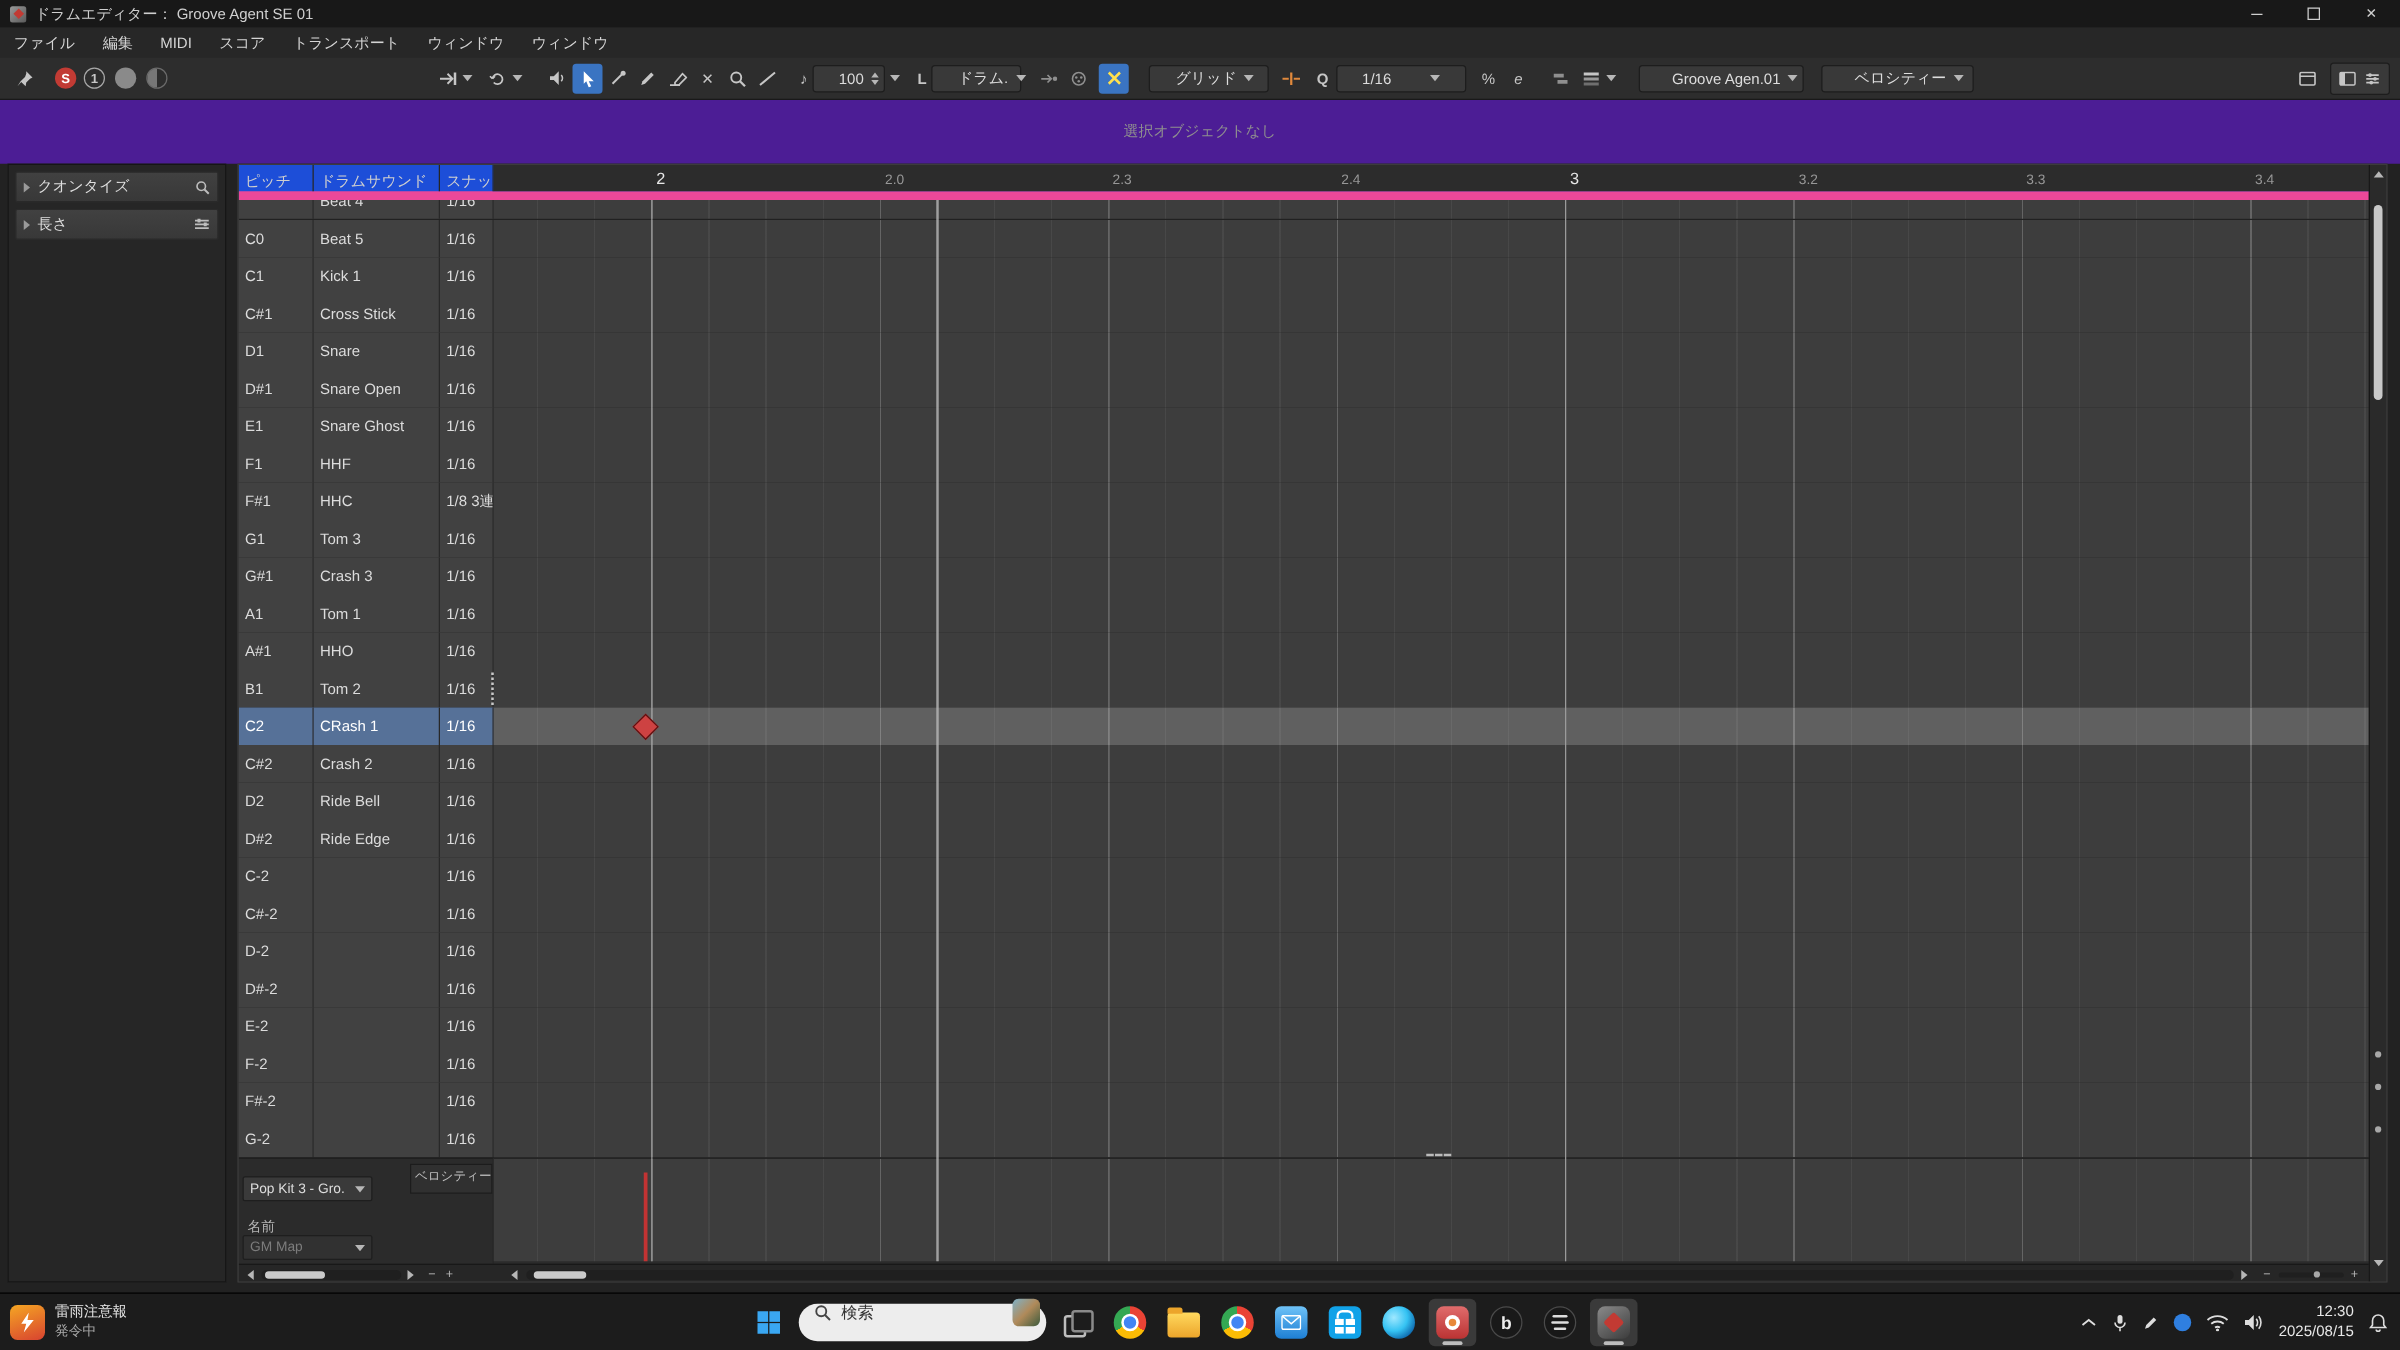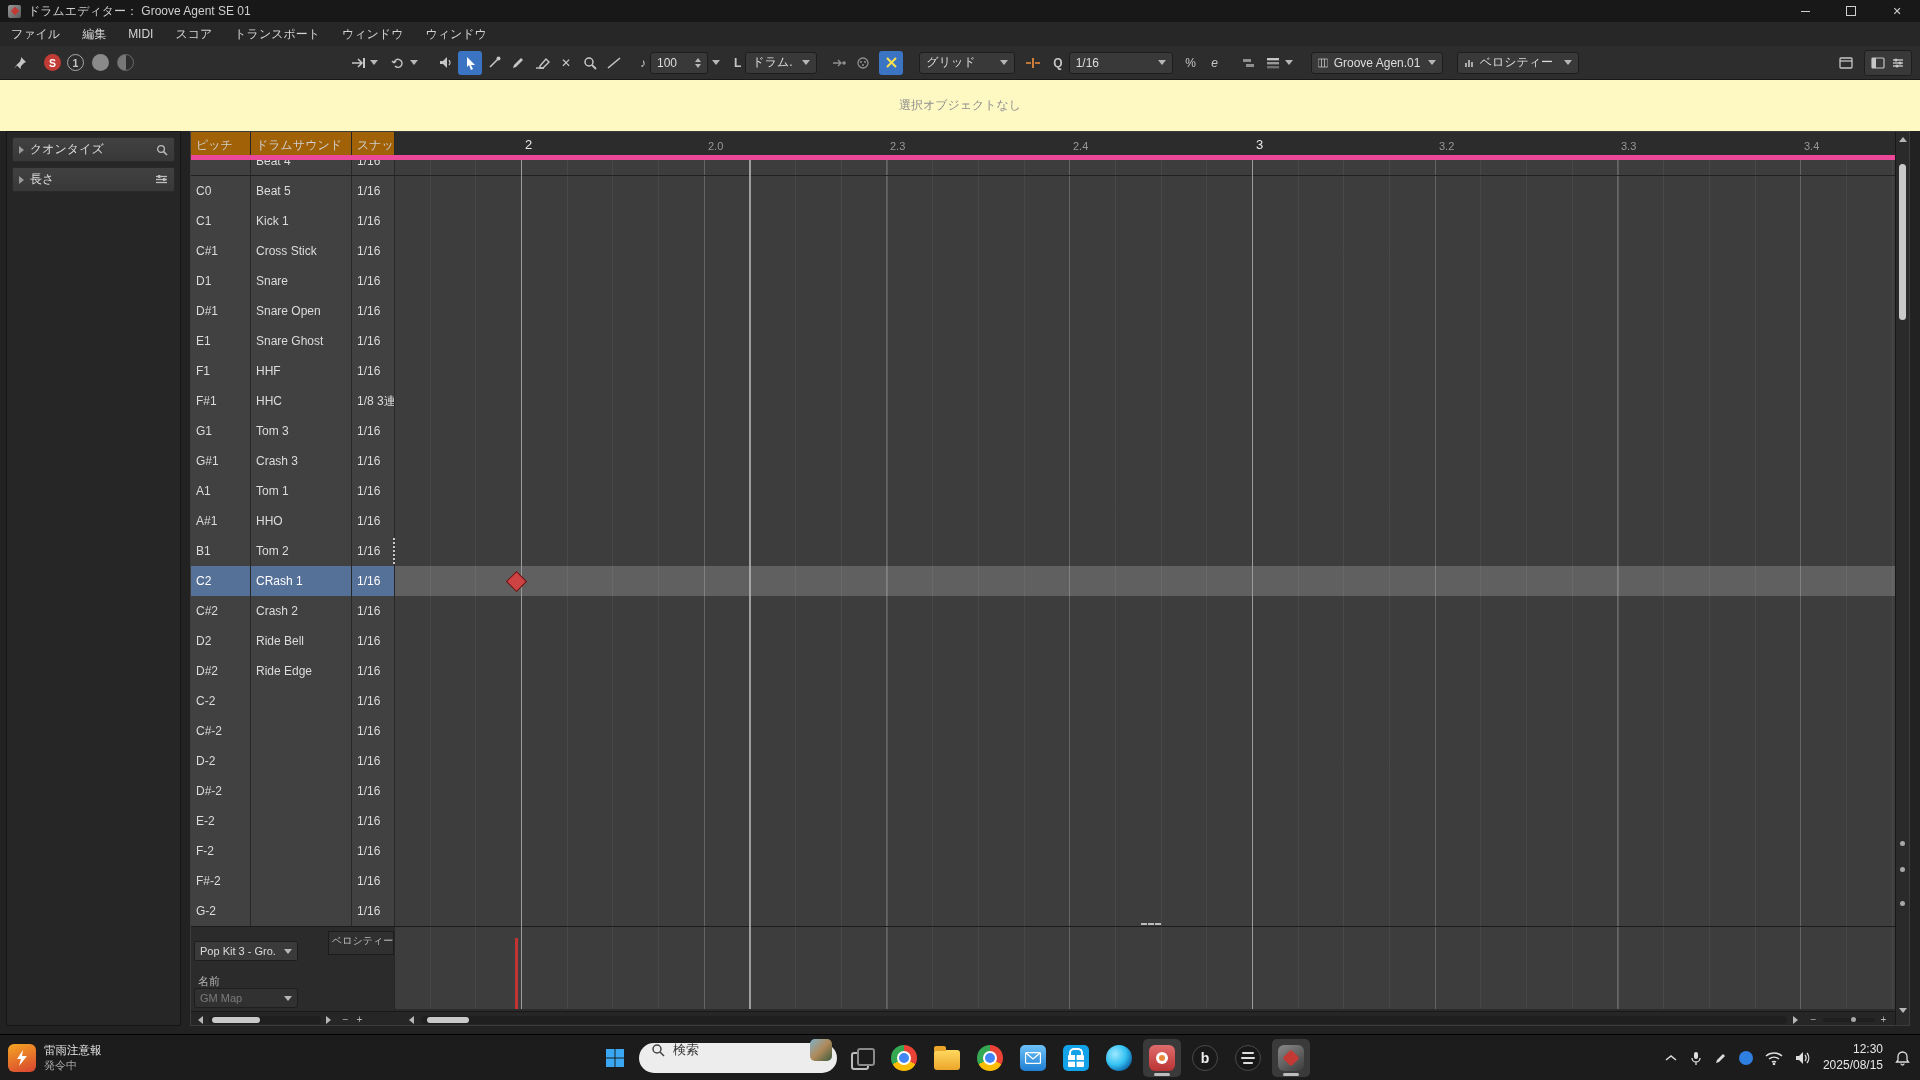--- a/index.html
+++ b/index.html
@@ -26,39 +26,39 @@
            border-bottom:1px solid #191919;display:flex;align-items:center;padding:0 8px;box-sizing:border-box;font-size:12px}
   .tbtn{width:24px;height:24px;display:grid;place-items:center;color:#c6c6c6;border-radius:3px}
   .tbtn.active{background:#3a74c2;color:#fff}
   .rbtn{width:17px;height:17px;border-radius:50%;display:grid;place-items:center;font-size:10.5px;font-weight:bold}
   .rbtn.solo{background:#c23b34;color:#fff}
   .rbtn.rec1{border:1.5px solid #a8a8a8;color:#c6c6c6;background:transparent;box-sizing:border-box}
   .rbtn.dot{background:#8a8a8a}
   .rbtn.half{border:1.5px solid #6b6b6b;background:linear-gradient(90deg,#777 50%,transparent 50%);box-sizing:border-box}
   .arr{width:0;height:0;border-left:4px solid transparent;border-right:4px solid transparent;border-top:5px solid #b7b7b7}
   .fld{height:22px;background:#393939;border:1px solid #1d1d1d;border-radius:3px;display:flex;
-       align-items:center;padding:0 6px;gap:6px;color:#ddd;box-sizing:border-box;white-space:nowrap}
+       align-items:center;padding:0 20px;gap:6px;color:#ddd;box-sizing:border-box;white-space:nowrap}
   .spin{display:flex;flex-direction:column;gap:2px}
   .spin i{width:0;height:0;border-left:3.5px solid transparent;border-right:3.5px solid transparent}
   .spin .up{border-bottom:4px solid #b7b7b7}.spin .dn{border-top:4px solid #b7b7b7}
   .tb-ic{color:#c6c6c6}
   .pill{display:flex;align-items:center;gap:6px;background:#393939;border:1px solid #1d1d1d;border-radius:3px;height:24px;padding:0 6px}
   
-  .infoline{position:absolute;left:0;top:80px;width:1920px;height:51px;background:#fef9c3;
+  .infoline{position:absolute;left:0;top:80px;width:1920px;height:51px;background:#4c1d95;
             display:flex;align-items:center;justify-content:center;font-size:12px;color:#8f8f8f}
   
   .leftpanel{position:absolute;left:6px;top:131px;width:175px;height:895px;background:#262626;border:1px solid #161616;box-sizing:border-box}
   .lp-item{margin:5px 5px 0 5px;height:23px;background:linear-gradient(#414141,#383838);border:1px solid #2a2a2a;
            border-radius:2px;display:flex;align-items:center;padding:0 6px;gap:6px;font-size:12px;color:#dedede}
   .tri-r{width:0;height:0;border-top:4px solid transparent;border-bottom:4px solid transparent;border-left:5px solid #9a9a9a}
   .lp-item .ric{margin-left:auto;color:#bdbdbd}
   
   .editor{position:absolute;left:190px;top:131px;width:1720px;height:895px;background:#2b2b2b;
           border:1px solid #3c3c3c;box-sizing:border-box;overflow:hidden}
-  .hdr{position:absolute;left:0;top:0;width:1706px;height:28px;display:flex;background:#a16207;border-bottom:5px solid #ec4899;box-sizing:border-box}
+  .hdr{position:absolute;left:0;top:0;width:1706px;height:28px;display:flex;background:#1d4ed8;border-bottom:7px solid #ec4899;box-sizing:border-box}
   .hcell{font-size:12px;color:#cfcfcf;line-height:27px;padding-left:5px;box-sizing:border-box;
          border-right:1px solid #262626;overflow:hidden;white-space:nowrap}
   .hc-pitch{width:60px}.hc-sound{width:101px}.hc-snap{width:43px}
   .ruler{flex:1;position:relative;background:#2c2c2c;overflow:hidden}
   .rl{position:absolute;bottom:3px;font-size:11px;color:#979797}
   .rl.rbar{font-size:13px;color:#e8e8e8}
   .rows{position:absolute;left:0;top:28px;width:1706px;height:766px;overflow:hidden}
   .drow{display:flex;height:30px;box-sizing:border-box;border-bottom:1px solid rgba(0,0,0,0.22)}
   .drow.partial{height:16px;overflow:hidden;border-bottom:1px solid rgba(0,0,0,0.22)}
   .drow.partial .c{margin-top:-14px}

